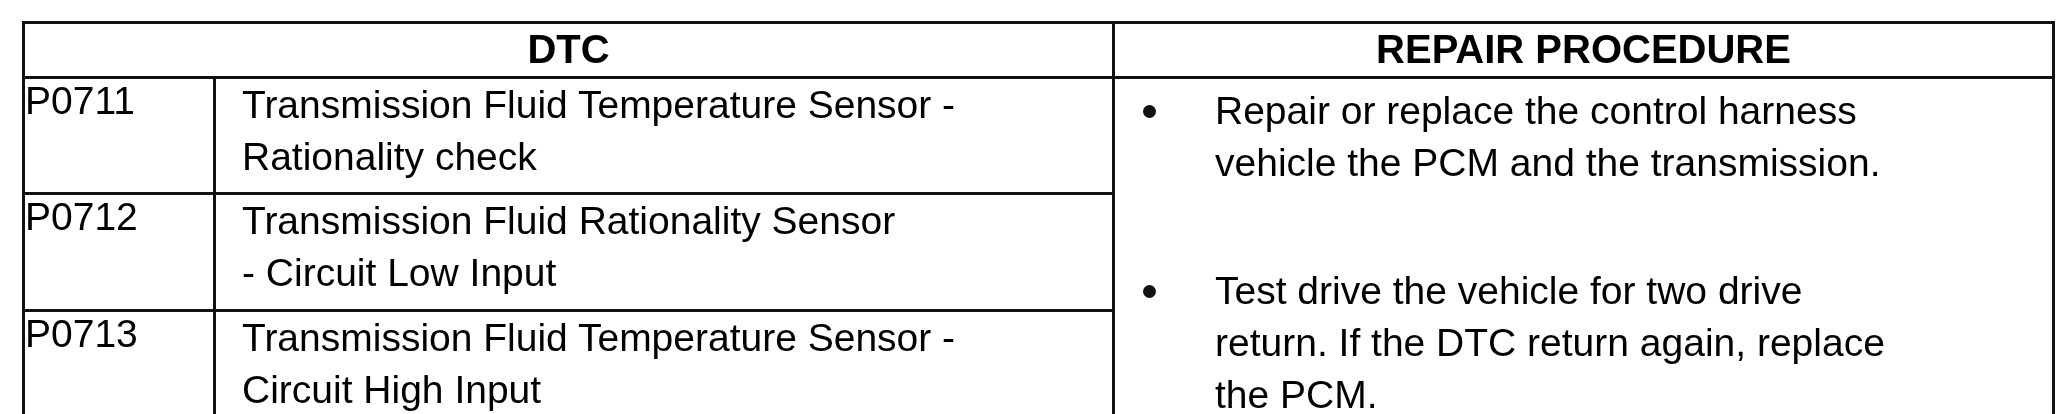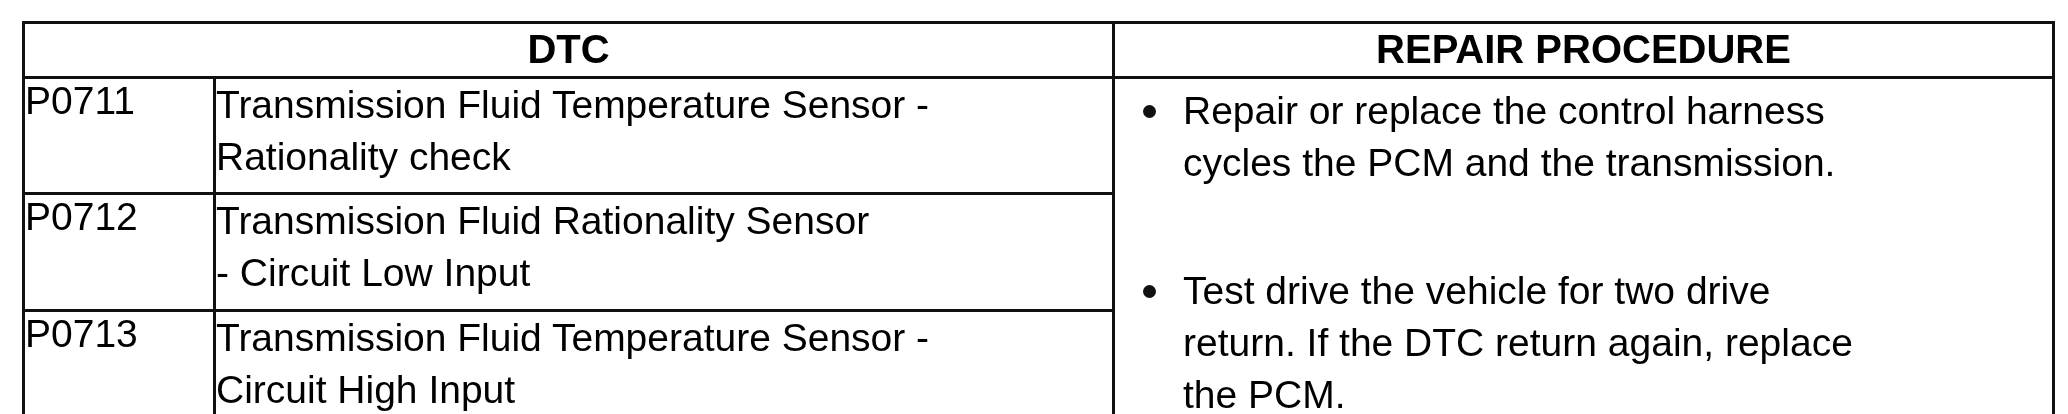--- a/index.html
+++ b/index.html
@@ -70,35 +70,36 @@
 
   .desc-cell {
     vertical-align: top;
     font-size: 39px;
     line-height: 52px;
     padding: 4px 6px 4px 12px;
   }
   .desc-line {
     display: block;
     white-space: nowrap;
+    margin-left: 26px;
   }
 
   
   .repair-cell {
     vertical-align: top;
     padding: 0;
   }
   .repair-inner {
     position: relative;
     padding: 6px 10px 4px 0;
   }
 
   .bullet-item {
     position: relative;
-    padding-left: 68px;
+    padding-left: 100px;
     font-size: 39px;
     line-height: 52px;
   }
   .bullet-item + .bullet-item {
     margin-top: 76px;
   }
   .bullet-dot {
     position: absolute;
     left: 28px;
     top: 20px;
@@ -139,21 +140,21 @@
           <span class="desc-line">Transmission Fluid Temperature Sensor -</span>
           <span class="desc-line">Rationality check</span>
         </td>
 
         <td class="repair-cell" rowspan="3">
           <div class="repair-inner">
 
             <div class="bullet-item">
               <span class="bullet-dot"></span>
               <span class="bullet-line">Repair or replace the control harness</span>
-              <span class="bullet-line">cycles the PCM and the transmission.</span>
+              <span class="bullet-line">vehicle the PCM and the transmission.</span>
             </div>
 
             <div class="bullet-item">
               <span class="bullet-dot"></span>
               <span class="bullet-line">Test drive the vehicle for two drive</span>
               <span class="bullet-line">return. If the DTC return again, replace</span>
               <span class="bullet-line">the PCM.</span>
             </div>
 
           </div>

